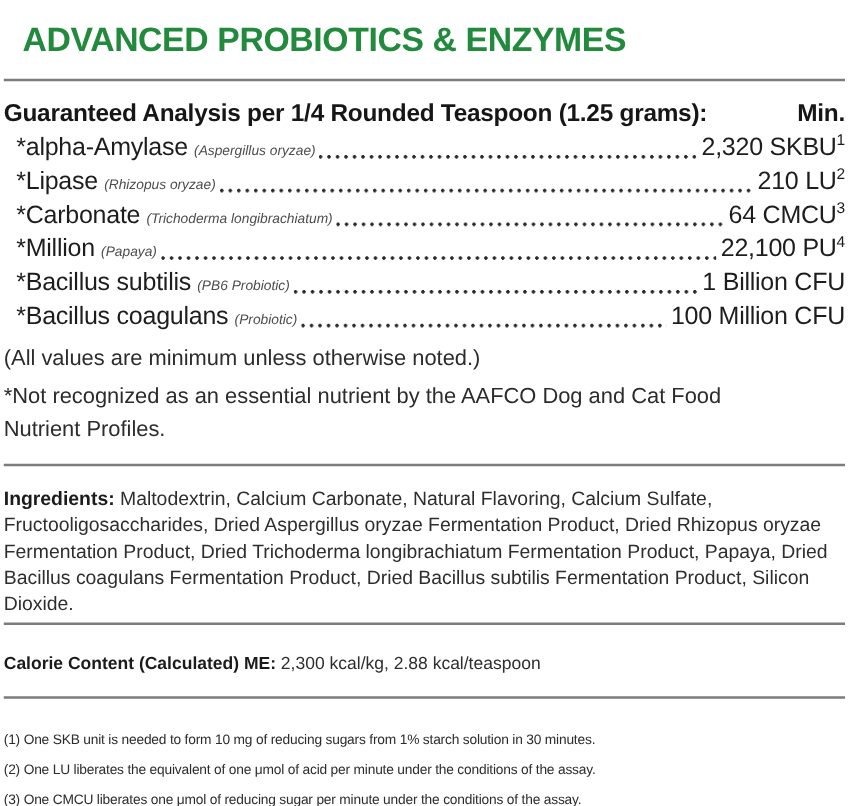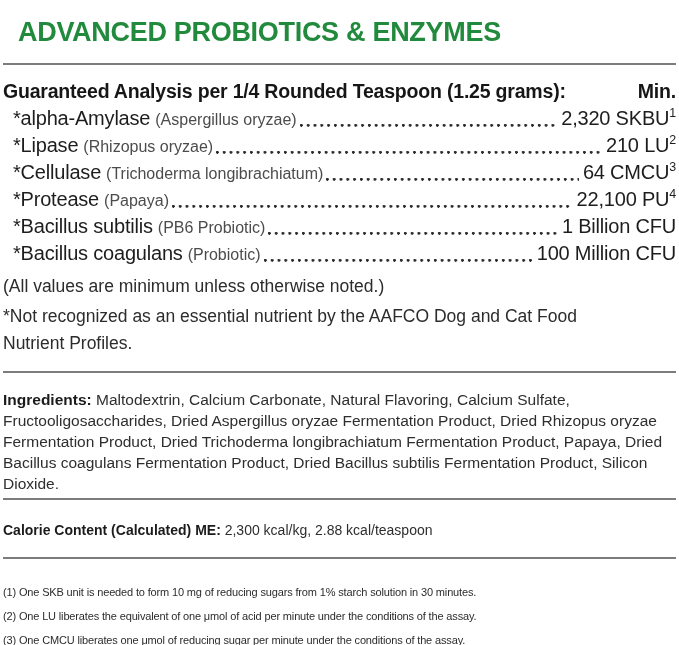--- a/index.html
+++ b/index.html
@@ -56,21 +56,22 @@
     font-size: 20px;
     letter-spacing: -0.2px;
     color: #1d1d1d;
     white-space: nowrap;
     margin-left: 10px;
   }
   .ga-name { flex: 0 0 auto; }
   .ga-source {
     flex: 0 0 auto;
     margin-left: 5px;
-    font-size: 16px;
+    font-size: 11px;
+    font-style: italic;
     color: #4c4c4c;
     letter-spacing: 0;
   }
   .ga-leader {
     flex: 1 1 auto;
     align-self: flex-end;
     height: 3px;
     margin: 0 4px 7px 3px;
     min-width: 14px;
     background-image: radial-gradient(circle at 1.4px 1.4px, #2b2b2b 1.25px, rgba(0,0,0,0) 1.55px);
@@ -144,28 +145,28 @@
     </div>
 
     <div class="ga-row">
       <span class="ga-name">*Lipase</span>
       <span class="ga-source">(Rhizopus oryzae)</span>
       <span class="ga-leader"></span>
       <span class="ga-value"><span class="v">210 LU</span><sup class="s">2</sup></span>
     </div>
 
     <div class="ga-row">
-      <span class="ga-name">*Cellulase</span>
+      <span class="ga-name">*Carbonate</span>
       <span class="ga-source">(Trichoderma longibrachiatum)</span>
       <span class="ga-leader"></span>
       <span class="ga-value"><span class="v">64 CMCU</span><sup class="s">3</sup></span>
     </div>
 
     <div class="ga-row">
-      <span class="ga-name">*Protease</span>
+      <span class="ga-name">*Million</span>
       <span class="ga-source">(Papaya)</span>
       <span class="ga-leader"></span>
       <span class="ga-value"><span class="v">22,100 PU</span><sup class="s">4</sup></span>
     </div>
 
     <div class="ga-row">
       <span class="ga-name">*Bacillus subtilis</span>
       <span class="ga-source">(PB6 Probiotic)</span>
       <span class="ga-leader"></span>
       <span class="ga-value"><span class="v">1 Billion CFU</span></span>

